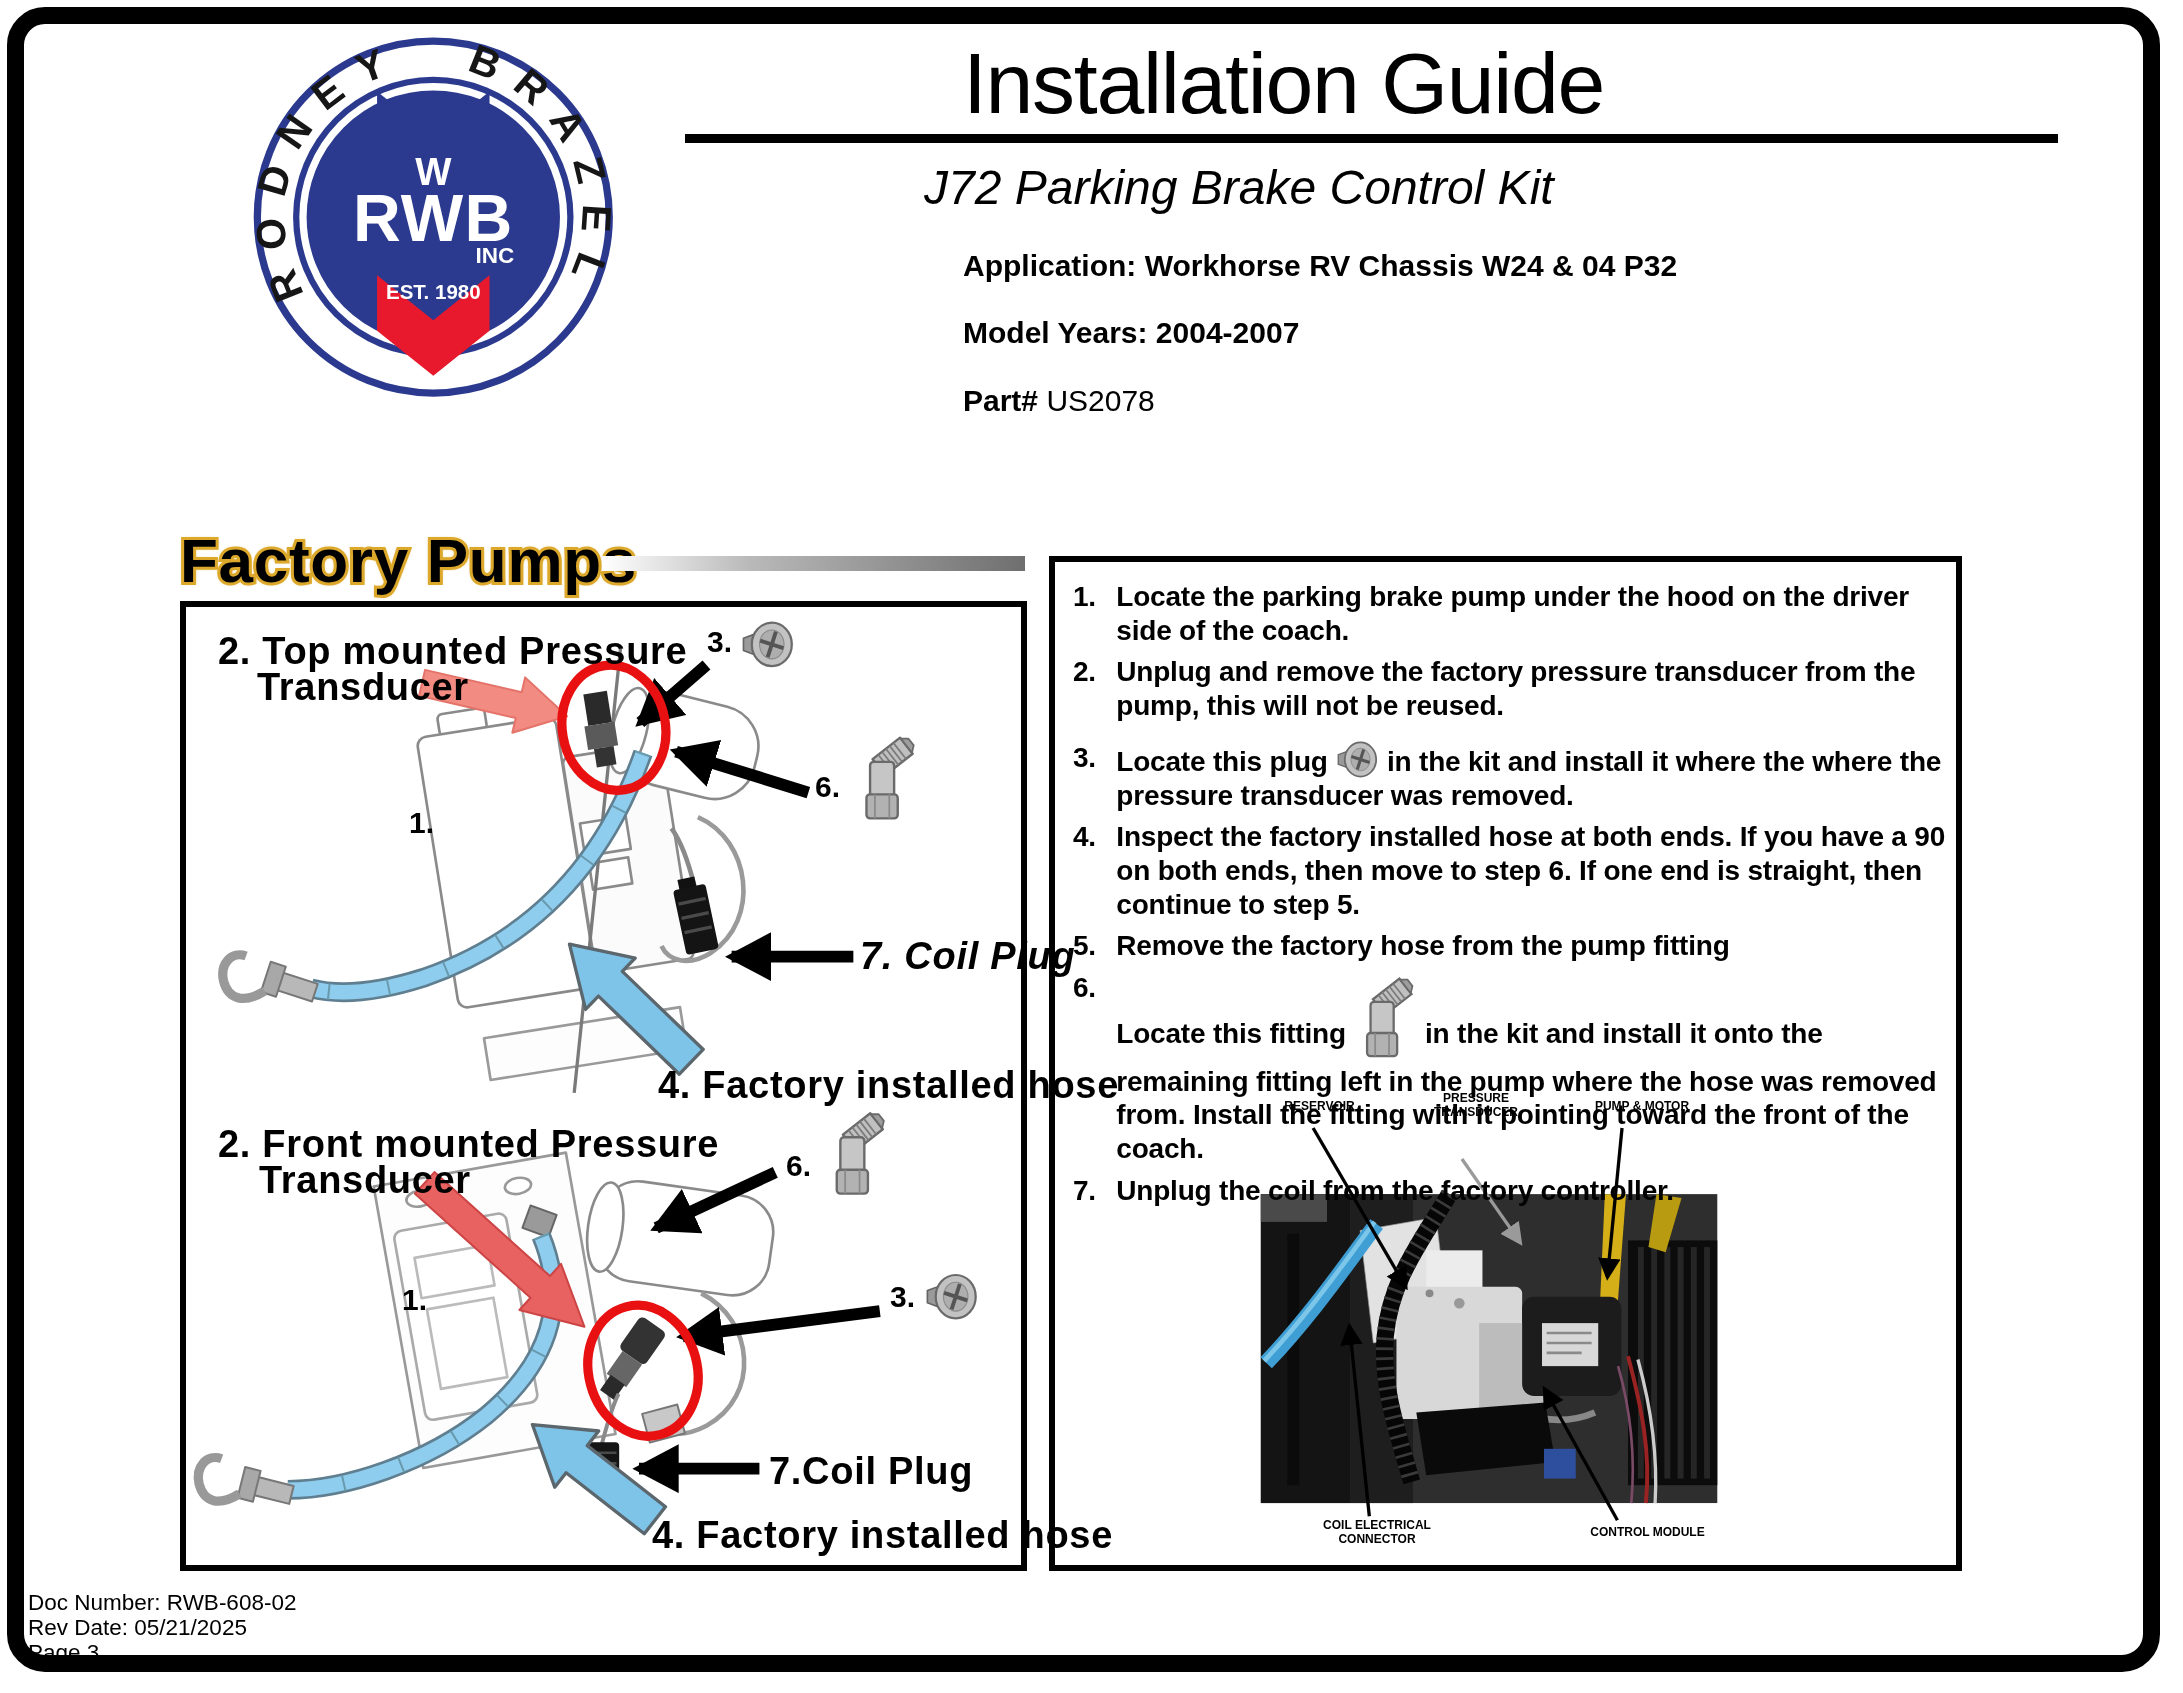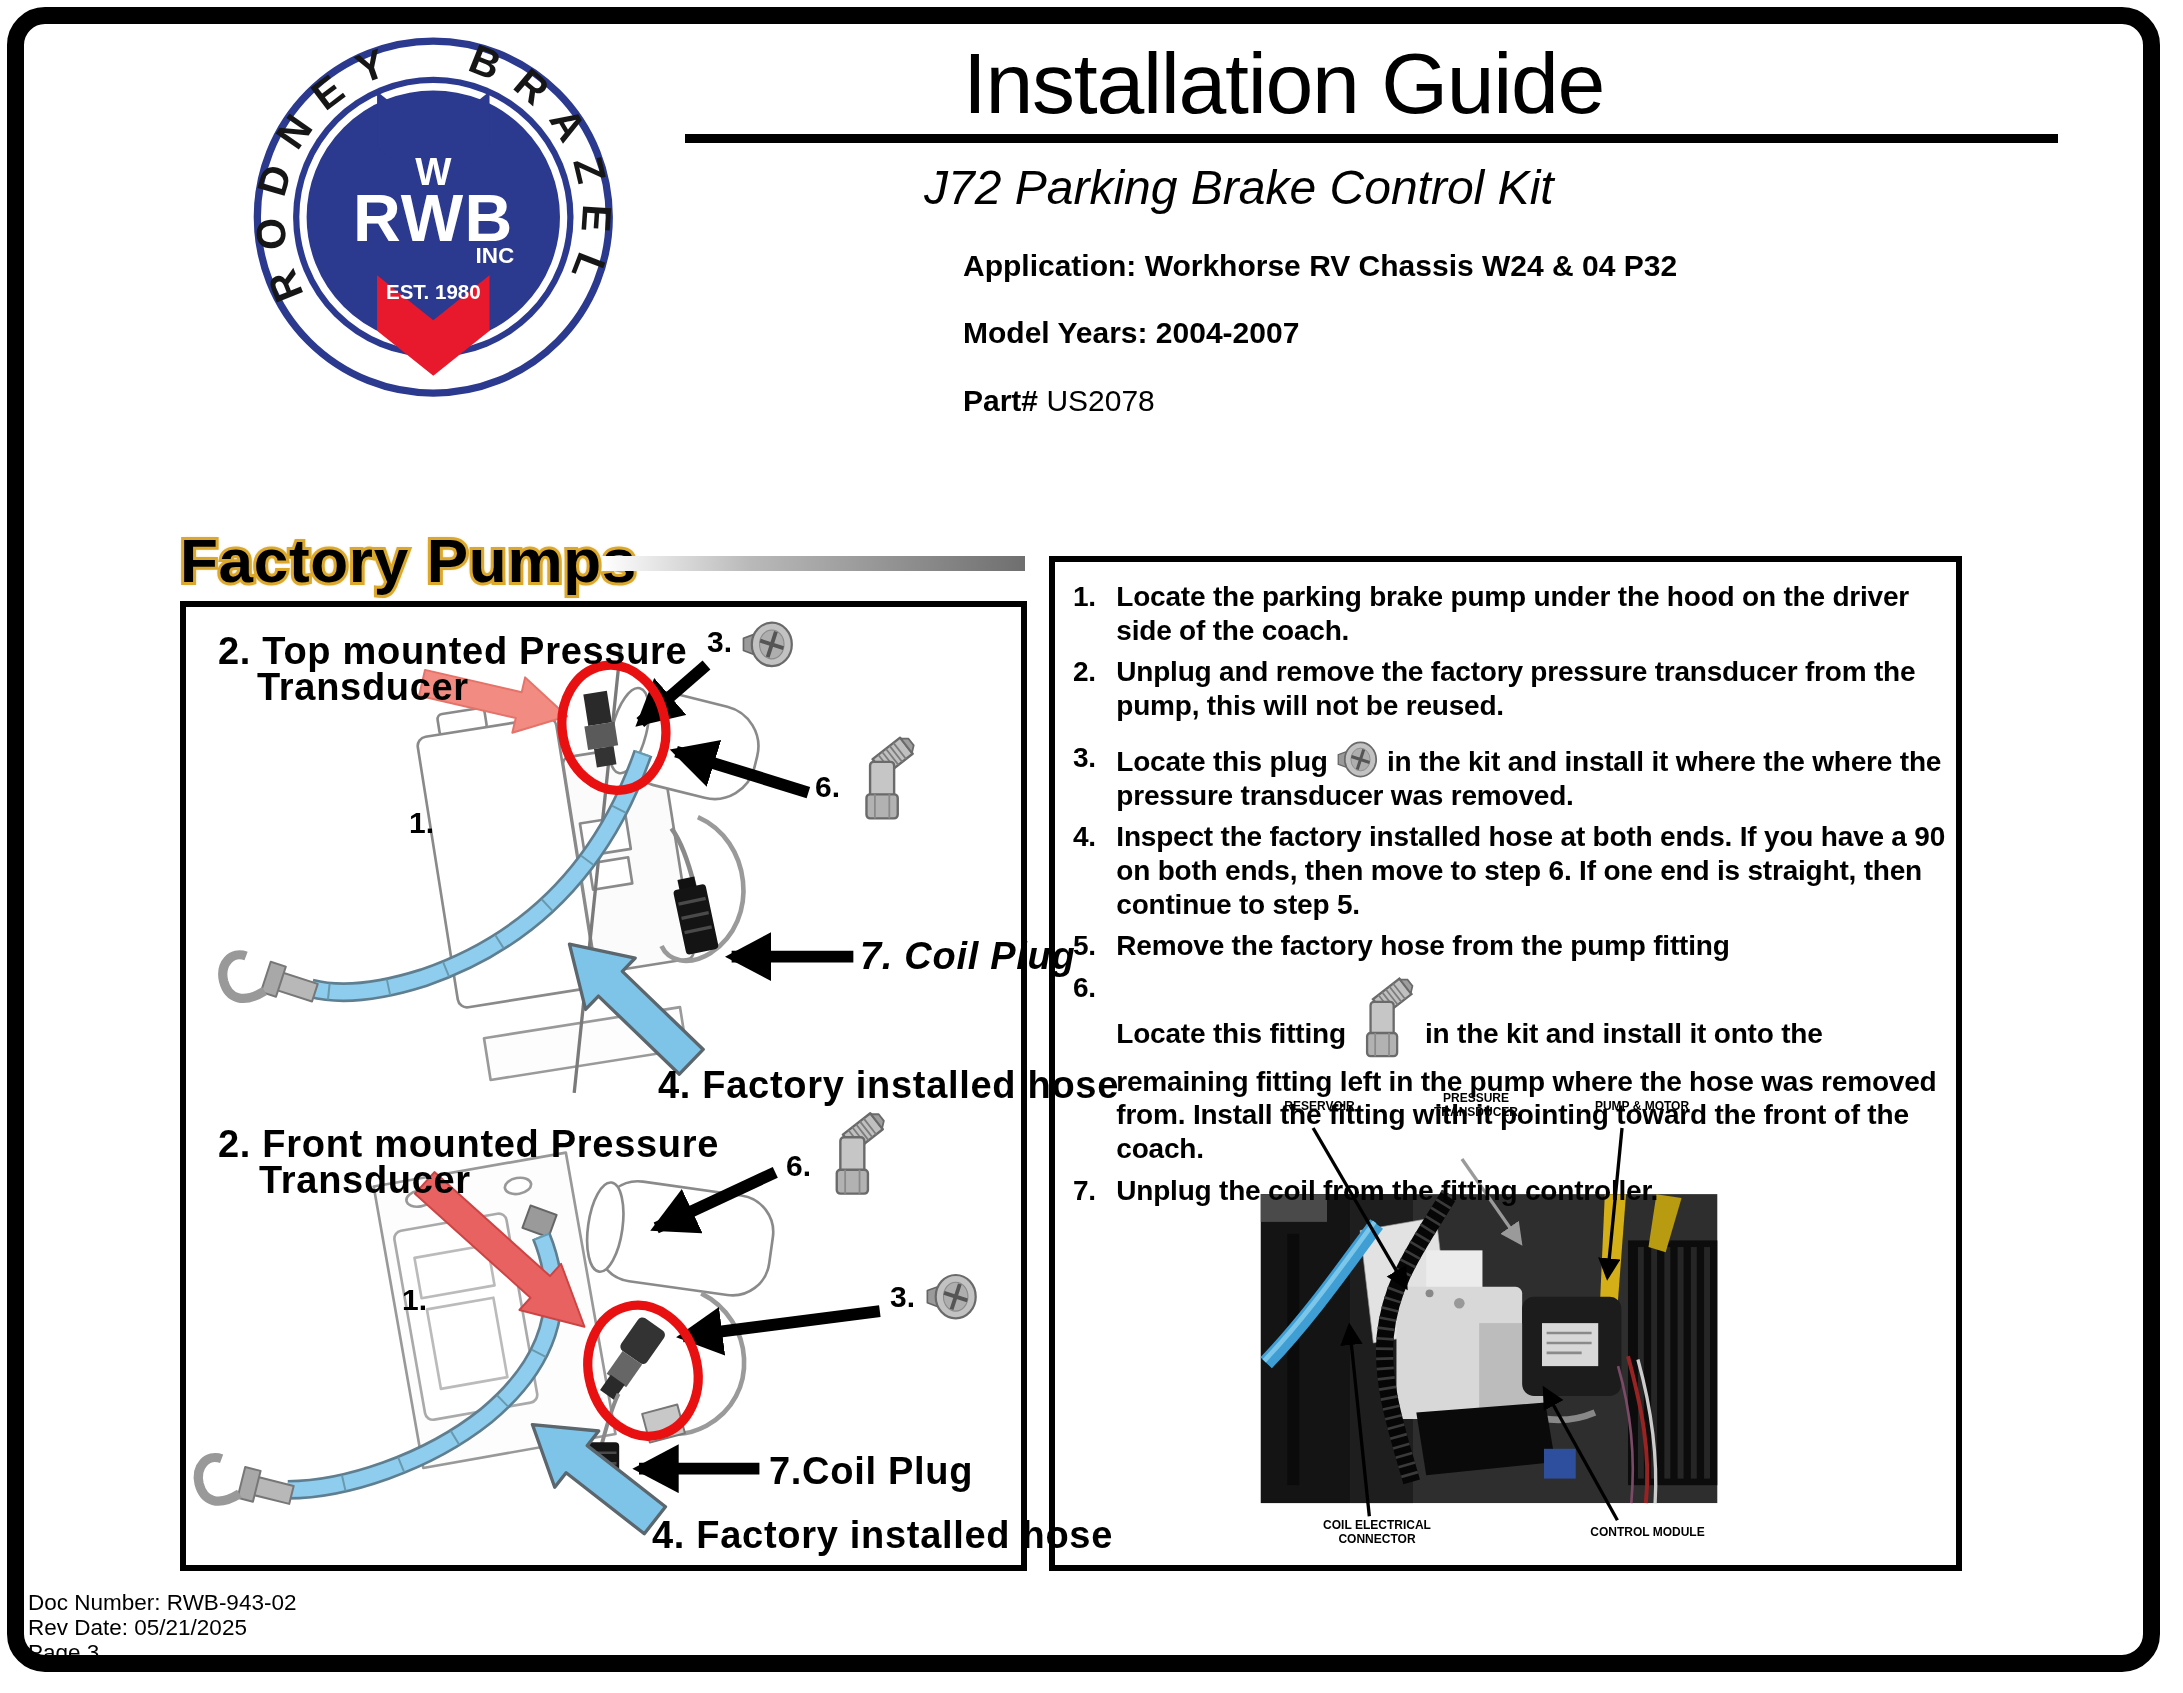--- a/index.html
+++ b/index.html
@@ -297,28 +297,28 @@
       <span><span>Remove the factory hose from the pump fitting</span></span>
     </div>
     <div class="step">
       <span class="sn">6.</span>
       <span><span>Locate this fitting </span><svg class="inline-icon elbow" width="64" height="94" viewBox="0 0 96 142">
           <use href="#sym-elbow"></use>
         </svg><span> in the kit and install it onto the remaining fitting left in the pump where the hose was removed from. Install the fitting with it pointing toward the front of the coach.</span></span>
     </div>
     <div class="step">
       <span class="sn">7.</span>
-      <span><span>Unplug the coil from the fitting controller.</span></span>
+      <span><span>Unplug the coil from the factory controller.</span></span>
     </div>
   </div>
 
 <div class="plabel" style="left:1260px;top:1100px;width:119px;">RESERVOIR</div>
 <div class="plabel" style="left:1403px;top:1092px;width:146px;">PRESSURE TRANSDUCER</div>
 <div class="plabel" style="left:1556px;top:1100px;width:172px;">PUMP &amp; MOTOR</div>
 <div class="plabel" style="left:1291px;top:1519px;width:172px;">COIL ELECTRICAL CONNECTOR</div>
 <div class="plabel" style="left:1555px;top:1526px;width:185px;">CONTROL MODULE</div>
 
 <div class="footer">
-  <div>Doc Number: RWB-943-02</div>
+  <div>Doc Number: RWB-608-02</div>
   <div>Rev Date: 05/21/2025</div>
   <div>Page 3</div>
 </div>
 
 
 </body></html>

